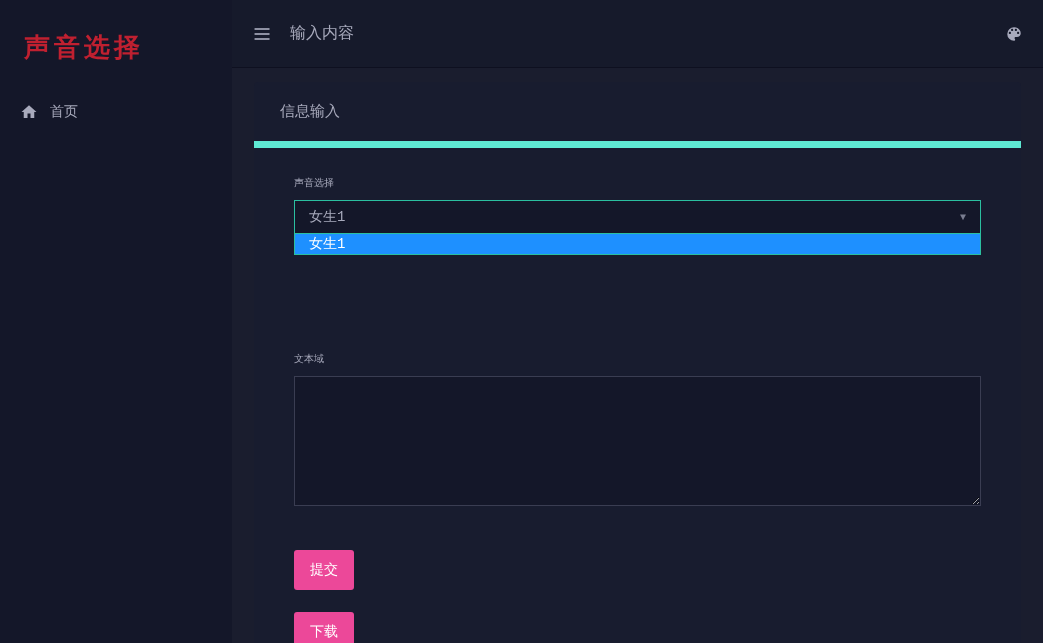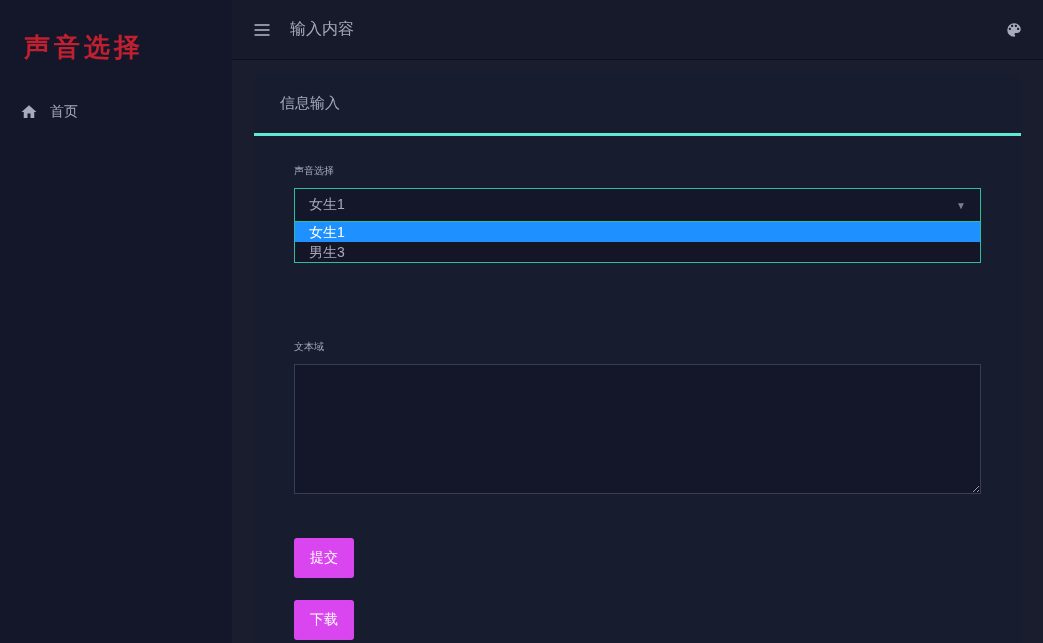--- a/index.html
+++ b/index.html
@@ -31,52 +31,52 @@
       align-items: center;
       padding: 12px 20px;
       color: #a8aabc;
       cursor: pointer;
       gap: 12px;
     }
     .nav-item .icon { width: 18px; height: 18px; display: flex; align-items: center; justify-content: center; }
     .nav-item span { font-size: 14px; }
     .main { flex: 1; background: #1a1d2e; }
     .header {
-      height: 60px;
+      height: 68px;
       display: flex;
       align-items: center;
       justify-content: space-between;
       padding: 0 20px;
       border-bottom: 1px solid #0e1020;
       background: #161a2b;
     }
     .header-left { display: flex; align-items: center; gap: 18px; }
     .menu-icon { cursor: pointer; color: #a8aabc; display: flex; }
     .breadcrumb { font-size: 16px; color: #a8aabc; }
     .palette-icon { cursor: pointer; color: #a8aabc; display: flex; }
     .content { padding: 14px 22px; }
     .card {
       background: #181c2f;
       border-radius: 4px;
     }
     .card-title {
       padding: 20px 26px;
       font-size: 15px;
       color: #a8aabc;
-      border-bottom: 3px solid #5eead4;
+      border-bottom: 7px solid #5eead4;
     }
     .card-body { padding: 28px 40px 30px; }
     .form-group { margin-bottom: 18px; position: relative; }
     .form-label {
       display: block;
       margin-bottom: 10px;
       font-size: 10px;
       color: #a8aabc;
     }
-    .select-wrapper { position: relative; }
+    .select-wrapper { position: relative; font-family: Liberation Mono, monospace; }
     .select-display {
       width: 100%;
       background: #141729;
       border: 1px solid #2bbfa0;
       padding: 7px 14px;
       color: #a8aabc;
       font-size: 14px;
       cursor: pointer;
       display: flex;
       justify-content: space-between;
@@ -108,21 +108,21 @@
       background: #141729;
       border: 1px solid #3a3d52;
       padding: 10px;
       color: #a8aabc;
       font-size: 14px;
       resize: vertical;
       font-family: inherit;
     }
     .btn {
       display: inline-block;
-      background: #d946ef;
+      background: #ec4899;
       color: #fff;
       border: none;
       padding: 11px 16px;
       font-size: 14px;
       cursor: pointer;
       border-radius: 3px;
       margin-top: 22px;
     }
     .btn + .btn { display: block; }
     ::-webkit-scrollbar { width: 16px; }
@@ -171,21 +171,20 @@
 
           <div class="form-group">
             <label class="form-label">声音选择</label>
             <div class="select-wrapper">
               <div class="select-display">
                 <span>女生1</span>
                 <span class="select-caret">▼</span>
               </div>
               <div class="dropdown">
                 <div class="dropdown-option selected">女生1</div>
-                <div class="dropdown-option">男生3</div>
               </div>
             </div>
           </div>
 
           <div class="form-group textarea-group">
             <label class="form-label">文本域</label>
             <textarea value="" style=""></textarea>
           </div>
 
           <button class="btn">提交</button>

